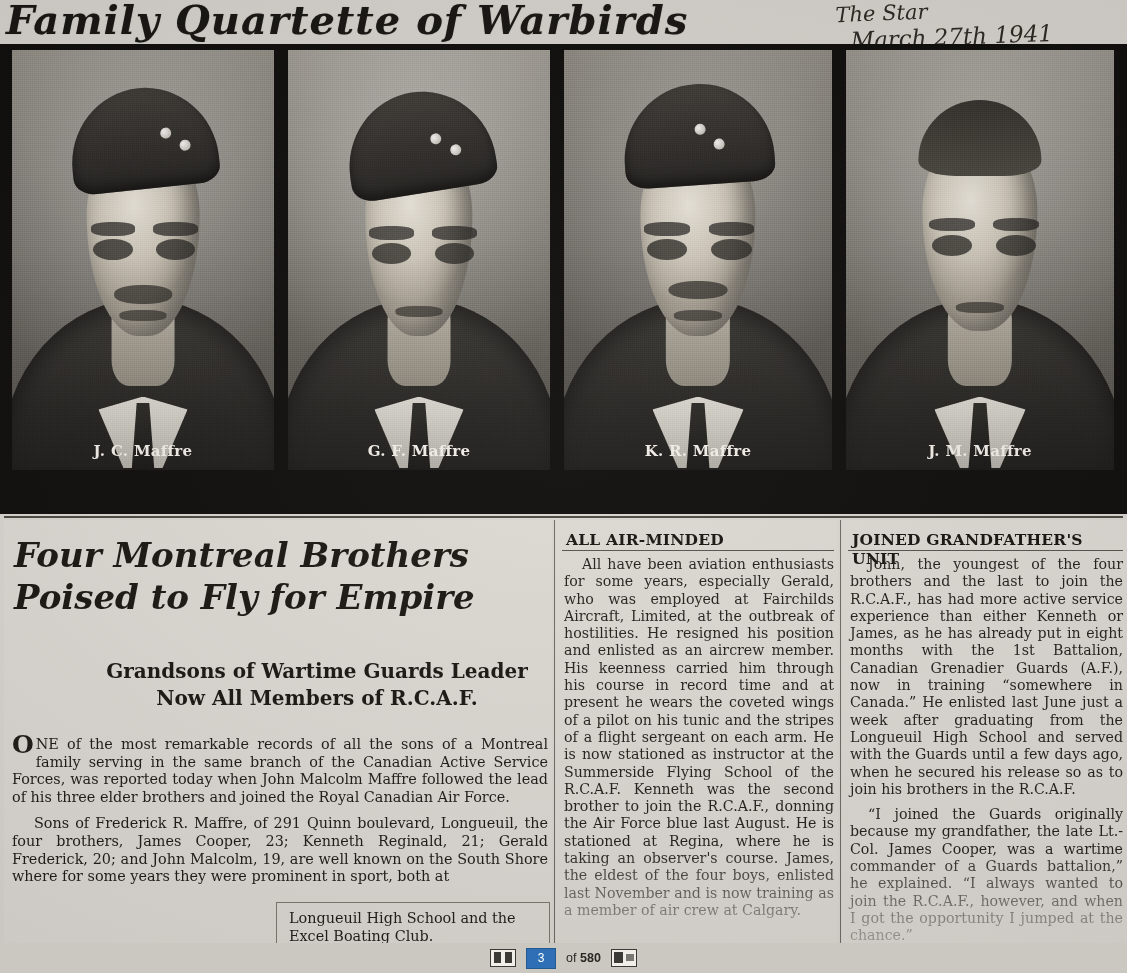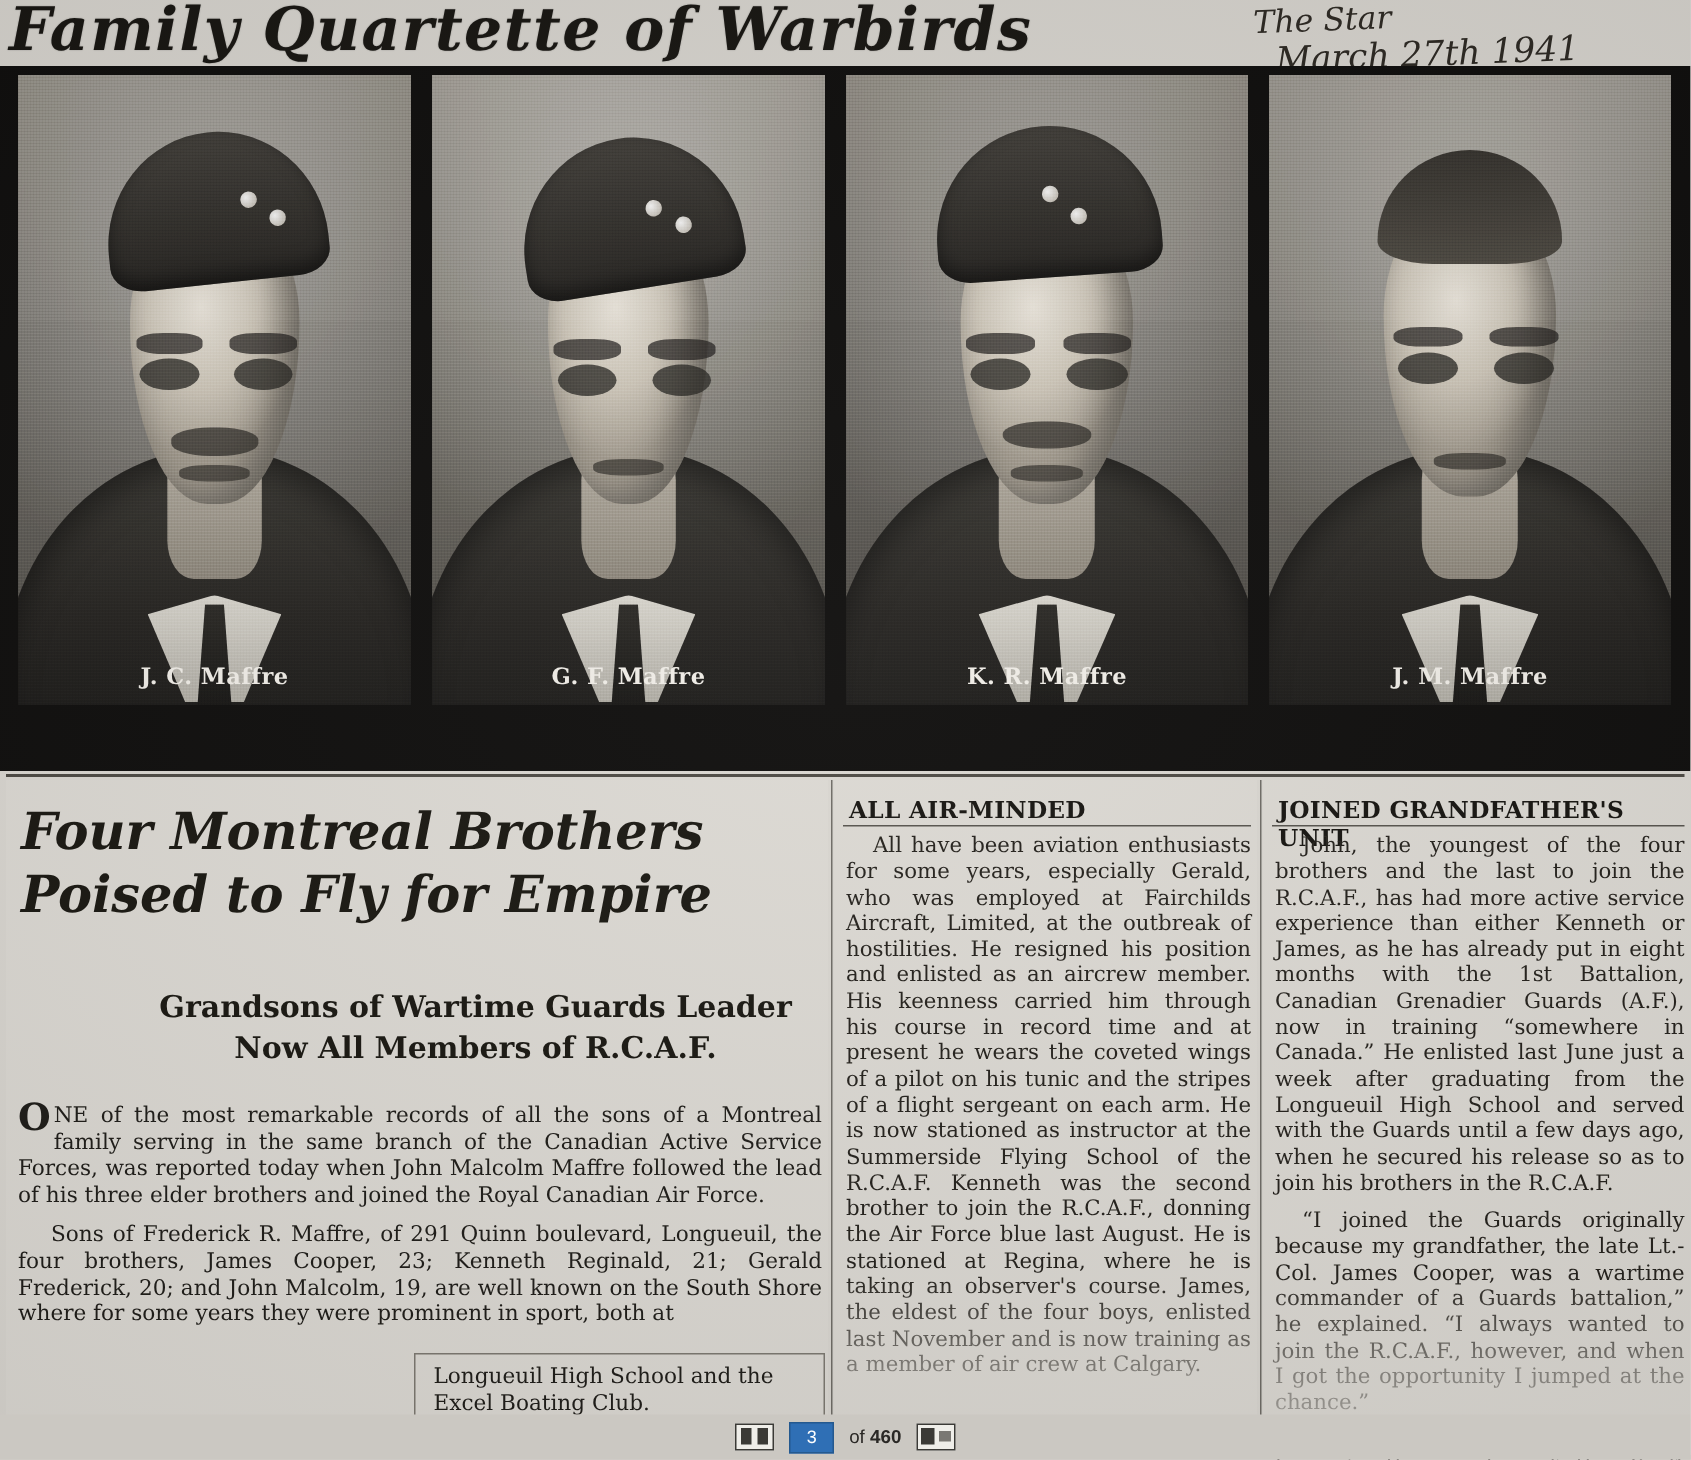--- a/index.html
+++ b/index.html
@@ -292,18 +292,18 @@
     </div>
   </div>
 
   <div class="vignette"></div>
 
   <div class="toolbar">
     <span class="tb-icon"></span>
     <span class="pagebox">3</span>
     <span class="ofpages">
       <span>of</span>
-      <b>460</b>
+      <b>580</b>
     </span>
     <span class="tb-icon2"></span>
   </div>
 
 </div>
 
 </body></html>

